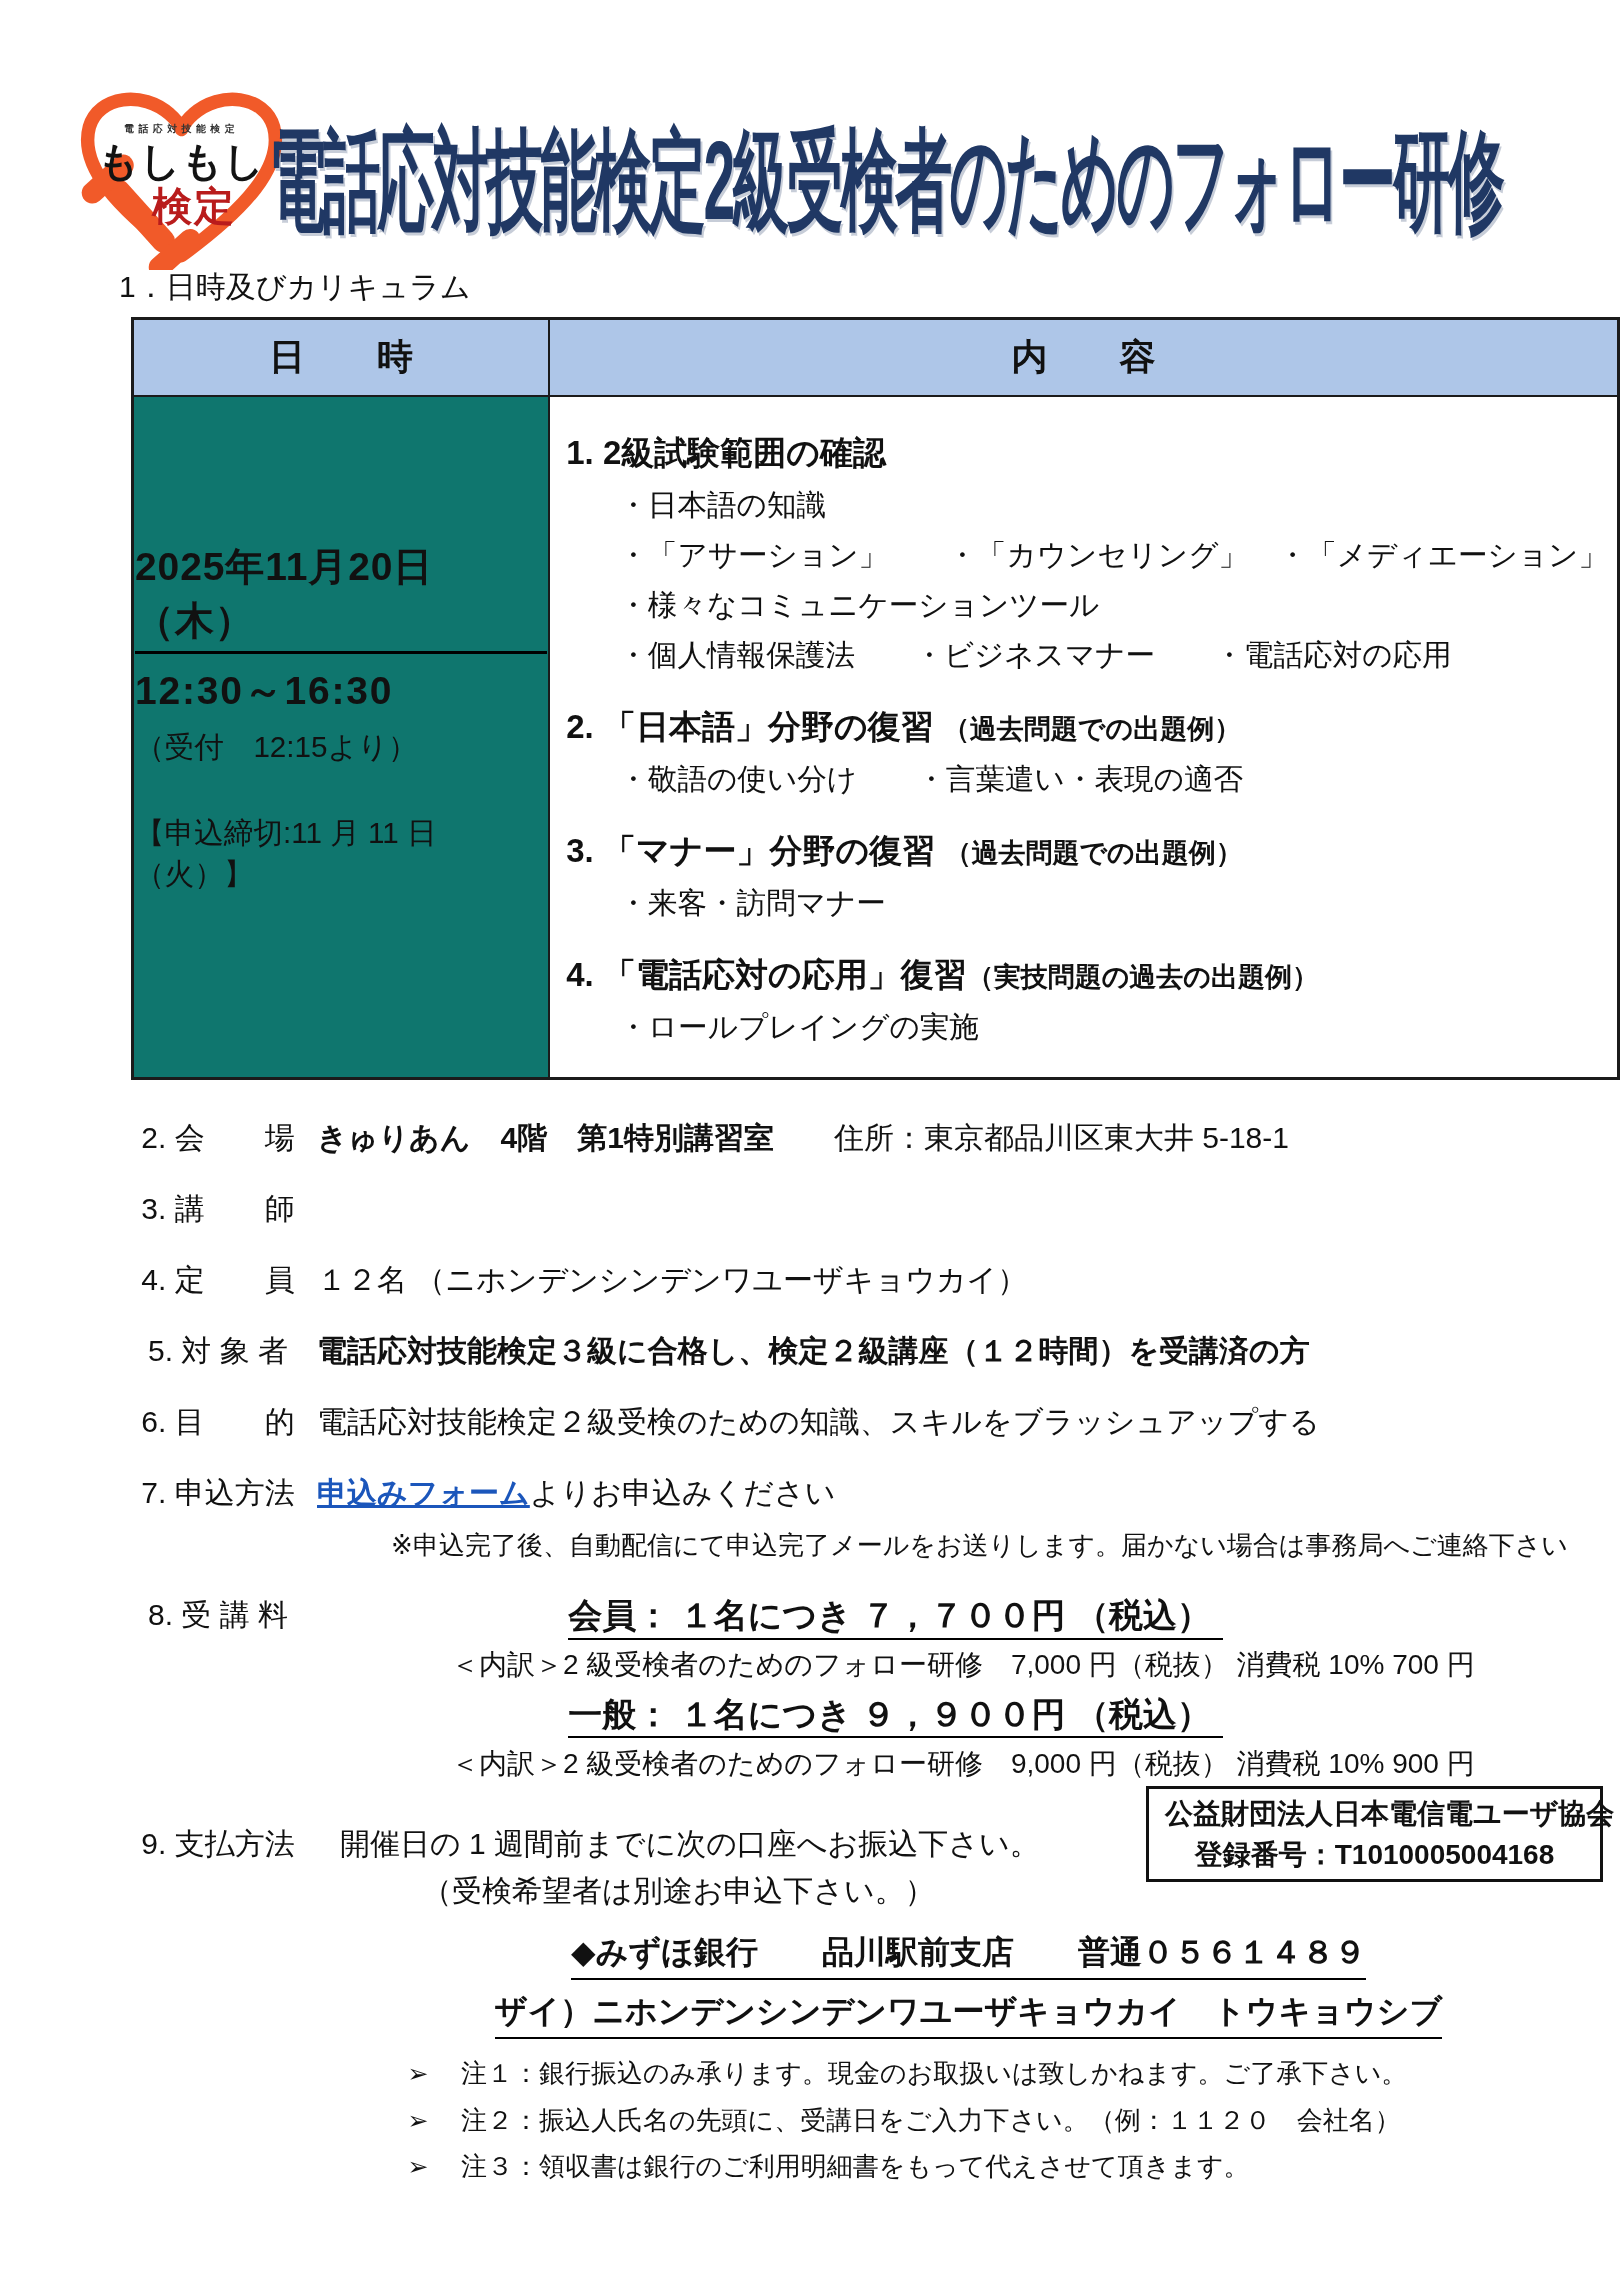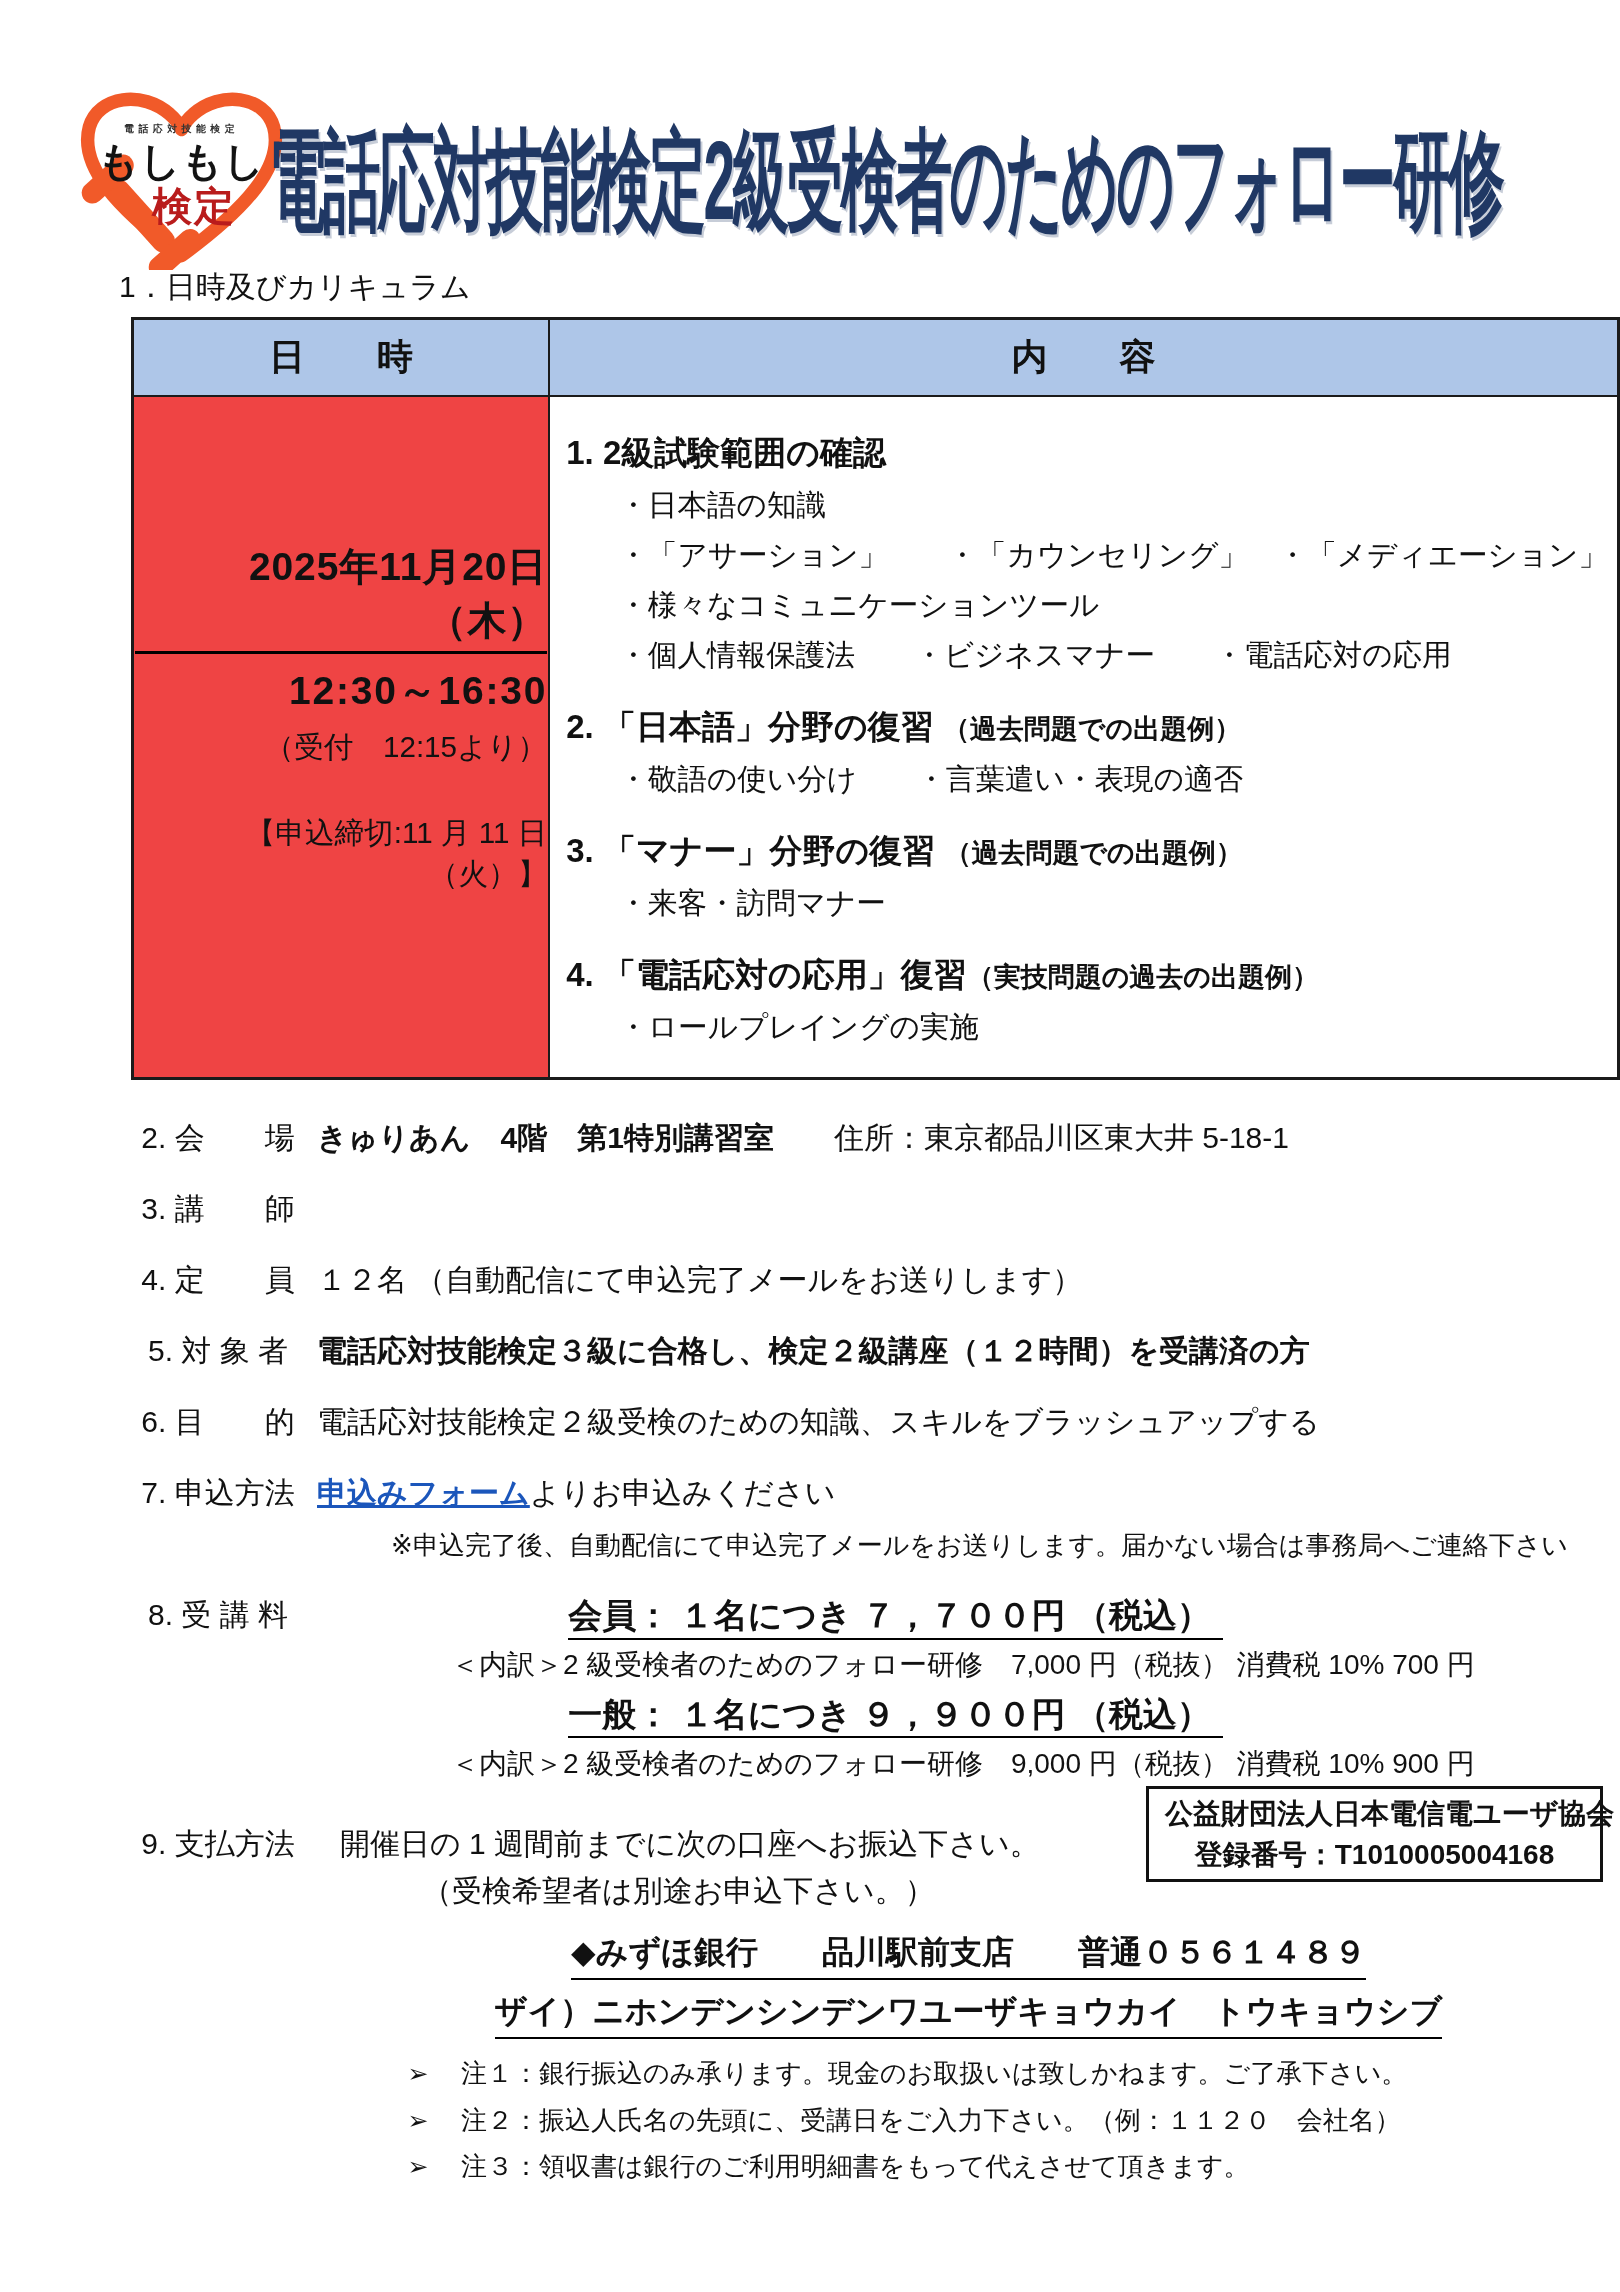--- a/index.html
+++ b/index.html
@@ -30,21 +30,21 @@
   .s1-heading{margin:0 0 9px 119px;font-size:30px;color:#111;}
   table.schedule{border-collapse:collapse;margin-left:131px;table-layout:fixed;}
   table.schedule th,table.schedule td{border:2.7px solid #1b1b1b;}
   table.schedule{border:3.6px solid #1b1b1b;}
   th.col-dt{width:463px;}
   th.col-ct{width:891px;}
   table.schedule th{
     height:73px;background:#aec6e8;font-size:36px;font-weight:bold;
     text-align:center;vertical-align:middle;color:#111;
   }
-  td.sch-cell{height:548px;vertical-align:top;text-align:right;background:#ef4444;}
+  td.sch-cell{height:548px;vertical-align:top;text-align:left;background:#0f766e;}
   .sch-date-wrap{margin-top:142px;}
   .sch-date{display:inline-block;font-size:39px;font-weight:bold;
     border-bottom:3.6px solid #000;padding-bottom:2.7px;letter-spacing:0.9px;}
   .sch-time{font-size:39px;font-weight:bold;margin-top:10.7px;letter-spacing:1.8px;}
   .sch-rec{font-size:29.6px;margin-top:9px;}
   .sch-deadline{font-size:29.6px;margin-top:45px;}
   td.curr-cell{vertical-align:top;background:#fff;text-align:left;padding:34px 9px 0 16px;}
   .curr-block{margin-bottom:29px;}
   .curr-h{font-size:33px;font-weight:bold;white-space:nowrap;}
   .curr-note{font-size:27px;font-weight:bold;}
@@ -148,21 +148,21 @@
       <span class="item-label">2. 会　　場</span>
       <span class="item-value"><span class="bold">きゅりあん　4階　第1特別講習室</span><span>　　住所：東京都品川区東大井 5-18-1</span></span>
     </div>
 
     <div class="item">
       <span class="item-label">3. 講　　師</span>
     </div>
 
     <div class="item">
       <span class="item-label">4. 定　　員</span>
-      <span class="item-value">１２名 （自動配信にて申込完了メールをお送りします）</span>
+      <span class="item-value">１２名 （ニホンデンシンデンワユーザキョウカイ）</span>
     </div>
 
     <div class="item">
       <span class="item-label">5. 対 象 者</span>
       <span class="item-value bold">電話応対技能検定３級に合格し、検定２級講座（１２時間）を受講済の方</span>
     </div>
 
     <div class="item">
       <span class="item-label">6. 目　　的</span>
       <span class="item-value">電話応対技能検定２級受検のための知識、スキルをブラッシュアップする</span>

